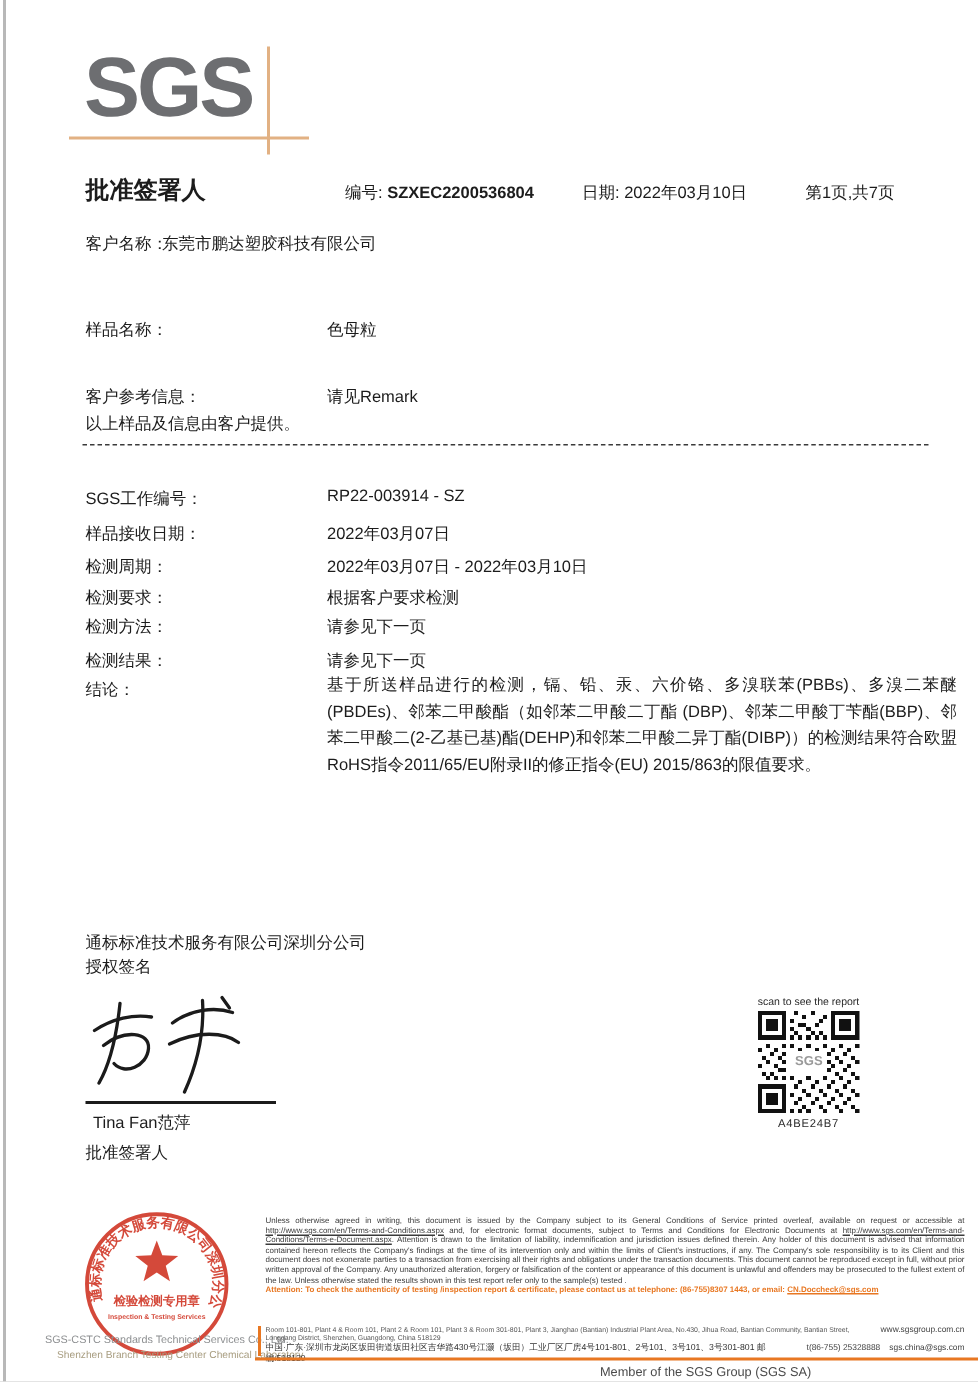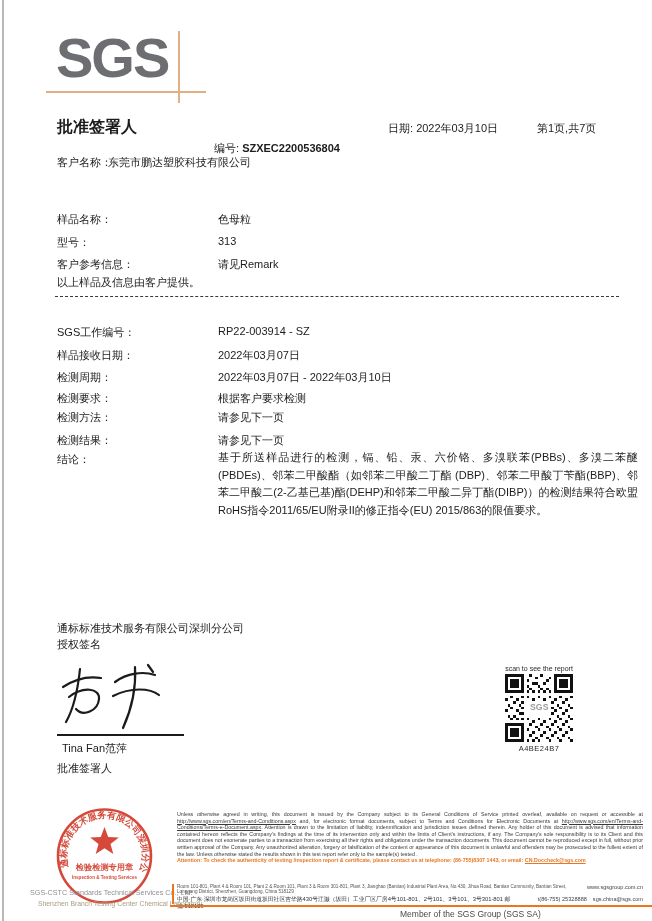--- a/index.html
+++ b/index.html
@@ -50,42 +50,38 @@
 <body>
 
 <div class="page">
   <div class="scan-edge"></div>
 
   <div class="abs logo-text" style="left:56px;top:30px;">SGS</div>
   <div class="abs logo-hline" style="left:46px;top:91px;width:160px;"></div>
   <div class="abs logo-vline" style="left:178px;top:31px;height:72px;"></div>
 
   <div class="abs doc-title" style="left:57px;top:117px;">批准签署人</div>
-  <div class="abs hdr-item" style="left:214px;top:121px;margin-top:20px;">
+  <div class="abs hdr-item" style="left:230px;top:121px;">
     <span>编号:</span>
     <span style="font-weight:bold;">SZXEC2200536804</span>
   </div>
   <div class="abs hdr-item" style="left:388px;top:121px;">
     <span>日期:</span>
     <span>2022年03月10日</span>
   </div>
   <div class="abs hdr-item" style="left:537px;top:121px;">第1页,共7页</div>
 
   <div class="row" style="top:155px;">
     <span class="lbl">客户名称：</span>
     <span class="val1">东莞市鹏达塑胶科技有限公司</span>
   </div>
 
   <div class="row" style="top:212px;">
     <span class="lbl">样品名称：</span>
     <span class="val2">色母粒</span>
-  </div>
-  <div class="row" style="top:235px;">
-    <span class="lbl">型号：</span>
-    <span class="val2">313</span>
   </div>
   <div class="row" style="top:257px;">
     <span class="lbl">客户参考信息：</span>
     <span class="val2">请见Remark</span>
   </div>
   <div class="abs note" style="left:57px;top:275px;">以上样品及信息由客户提供。</div>
 
   <div class="abs dashed" style="left:55px;top:296px;width:564px;"></div>
 
   <div class="row" style="top:325px;">

